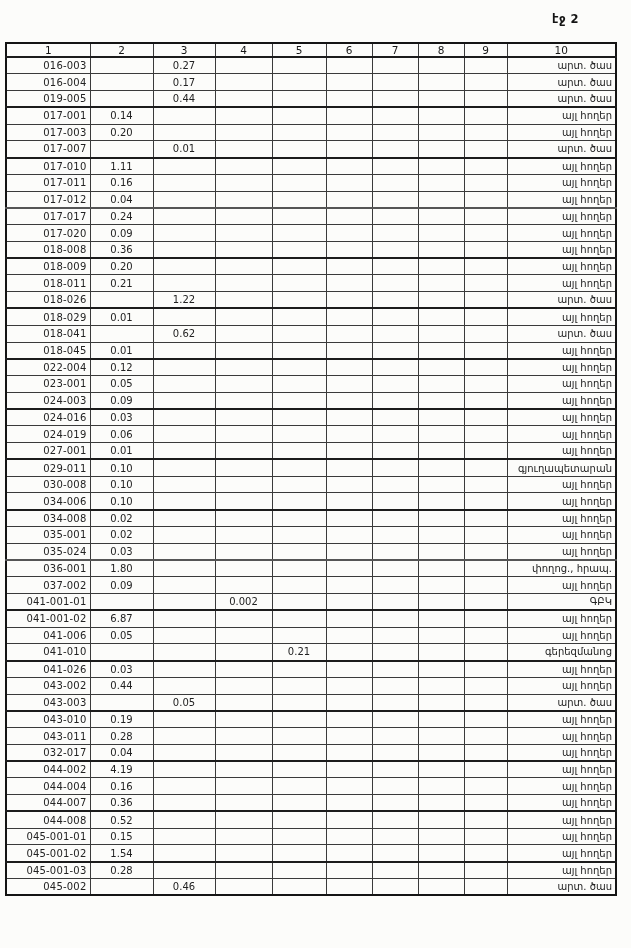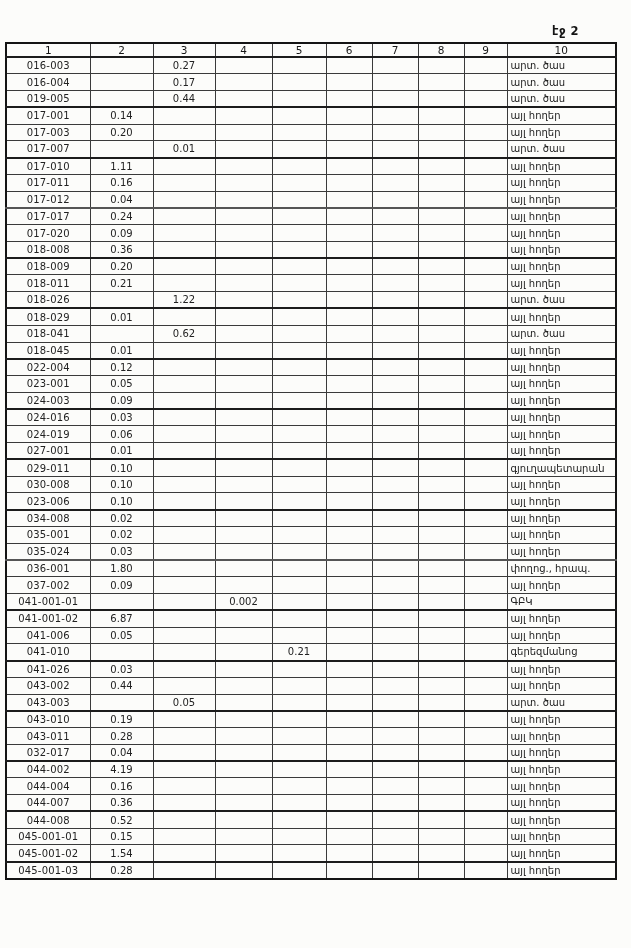--- a/index.html
+++ b/index.html
@@ -4,21 +4,21 @@
 <style>
   html,body{margin:0;padding:0;}
   body{
     width:631px;height:948px;position:relative;
     background:#fcfcfa;
     font-family:"DejaVu Sans", sans-serif;
     color:#1f1f1f;
     -webkit-font-smoothing:antialiased;
   }
   .page-label{
-    position:absolute;top:24px;left:552px;
+    position:absolute;top:12px;left:552px;
     font-size:11.5px;font-weight:bold;color:#141414;
     letter-spacing:0.5px;
   }
   table.scan-table{
     position:absolute;left:5px;top:42px;
     width:611px;
     border-collapse:collapse;table-layout:fixed;
     border:2px solid #141414;
   }
   th,td{
@@ -28,23 +28,23 @@
     height:16.78px;
     box-sizing:border-box;
     overflow:hidden;white-space:nowrap;
     color:#222;
   }
   thead th{
     height:14px;font-weight:normal;text-align:center;
     border-bottom:1.5px solid #161616;
     font-size:10.5px;color:#161616;
   }
-  tbody td.c-code{text-align:center;letter-spacing:0.2px;}
+  tbody td.c-code{text-align:right;letter-spacing:0.2px;}
   tbody td.c-num{text-align:center;}
-  tbody td.c-label{text-align:left;position:relative;}
+  tbody td.c-label{text-align:right;position:relative;}
   
   tbody tr:nth-child(3n+1) td{border-top-width:2px;border-top-color:#1c1c1c;}
   tbody tr:nth-child(7n+3) td{border-top-color:#555;}
 </style>
 </head>
 <body>
 
 <div class="page-label">էջ 2</div>
 
 <table class="scan-table">
@@ -460,21 +460,21 @@
       <td class="c-num"></td>
       <td class="c-num"></td>
       <td class="c-num"></td>
       <td class="c-num"></td>
       <td class="c-label">
         <span>այլ հողեր</span>
         
       </td>
     </tr>
       <tr>
-      <td class="c-code">023-006</td>
+      <td class="c-code">034-006</td>
       <td class="c-num">0.10</td>
       <td class="c-num"></td>
       <td class="c-num"></td>
       <td class="c-num"></td>
       <td class="c-num"></td>
       <td class="c-num"></td>
       <td class="c-num"></td>
       <td class="c-num"></td>
       <td class="c-label">
         <span>այլ հողեր</span>
@@ -801,17 +801,32 @@
       <td class="c-num">0.28</td>
       <td class="c-num"></td>
       <td class="c-num"></td>
       <td class="c-num"></td>
       <td class="c-num"></td>
       <td class="c-num"></td>
       <td class="c-num"></td>
       <td class="c-num"></td>
       <td class="c-label">
         <span>այլ հողեր</span>
+        
+      </td>
+    </tr>
+      <tr>
+      <td class="c-code">045-002</td>
+      <td class="c-num"></td>
+      <td class="c-num">0.46</td>
+      <td class="c-num"></td>
+      <td class="c-num"></td>
+      <td class="c-num"></td>
+      <td class="c-num"></td>
+      <td class="c-num"></td>
+      <td class="c-num"></td>
+      <td class="c-label">
+        <span>արտ. ծաս</span>
         
       </td>
     </tr>
     </tbody>
 </table>
 
 </body></html>

